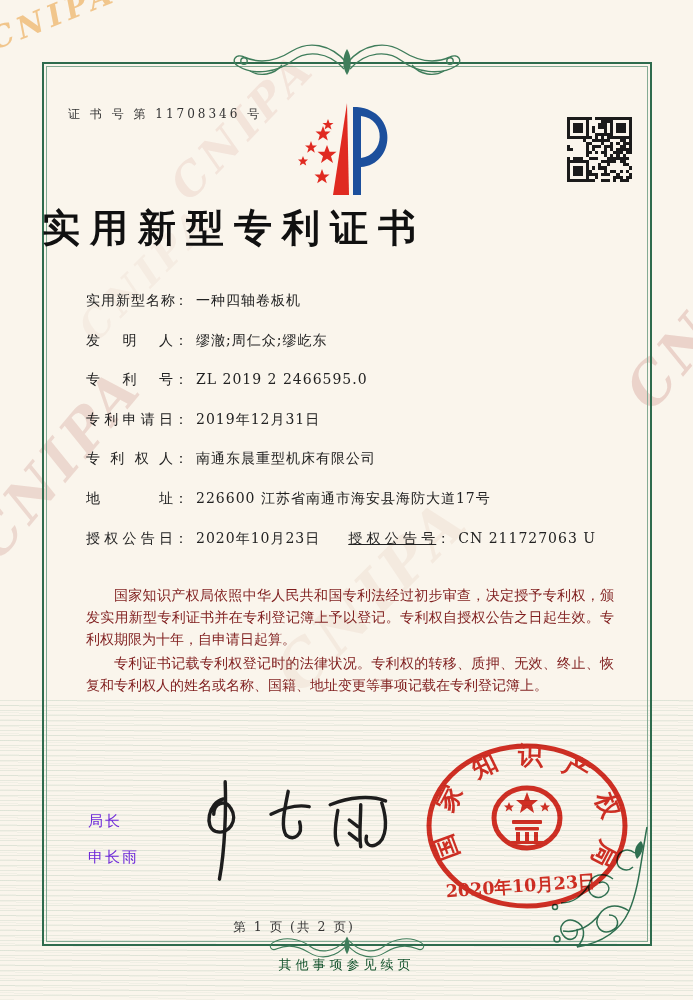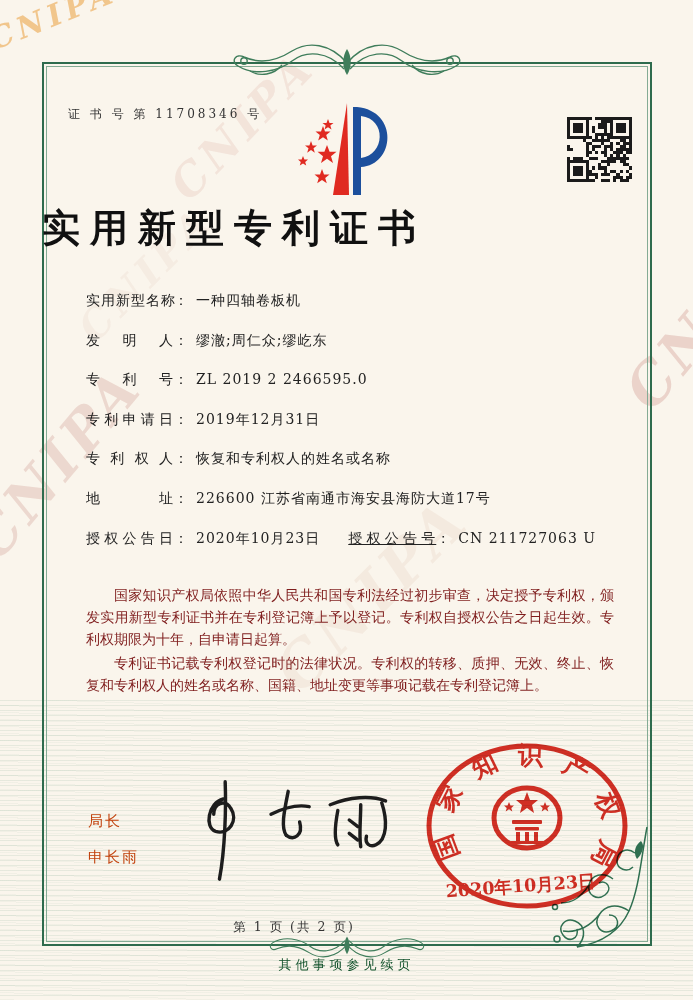--- a/index.html
+++ b/index.html
@@ -17,21 +17,21 @@
   .fields{position:absolute;left:86px;top:292px;width:540px;font-size:14px;}
   .frow{margin-bottom:21.6px;white-space:nowrap;}
   .flabel{display:inline-block;width:88px;text-align:justify;text-align-last:justify;letter-spacing:1px;}
   .fcolon{display:inline-block;}
   .fvalue{margin-left:8px;letter-spacing:1px;}
   .fvalue2{margin-left:8px;letter-spacing:1px;}
   .flabel2{display:inline-block;width:88px;text-align:justify;text-align-last:justify;margin-left:28px;letter-spacing:1px;text-decoration:underline;}
   .bodytext{position:absolute;left:86px;top:584px;width:528px;font-size:14px;line-height:22px;
             text-align:justify;color:#7f1d1d;}
   .bodytext p{margin:0 0 2px 0;text-indent:2em;}
-  .official{position:absolute;left:88px;top:812px;font-size:15px;letter-spacing:2px;color:#c2410c;}
+  .official{position:absolute;left:88px;top:812px;font-size:15px;letter-spacing:2px;color:#6d28d9;}
   .official .name{margin-top:17px;}
   .sig{position:absolute;left:192px;top:778px;}
   .seal{position:absolute;left:420px;top:740px;mix-blend-mode:multiply;opacity:.95;}
   .pageinfo{position:absolute;left:42px;top:919px;width:504px;text-align:center;font-size:12.5px;letter-spacing:2px;color:#333;}
   .contnote{position:absolute;left:0;top:956px;width:693px;text-align:center;font-size:13px;letter-spacing:4px;color:#14532d;}
   .orn{position:absolute;pointer-events:none;}
   svg text{font-family:"DejaVu Serif","Liberation Serif",serif;}
 </style>
 </head>
 <body>
@@ -264,21 +264,21 @@
     <div class="frow">
       <span class="flabel">发明人</span><span class="fcolon">：</span><span class="fvalue">缪澈;周仁众;缪屹东</span>
     </div>
     <div class="frow">
       <span class="flabel">专利号</span><span class="fcolon">：</span><span class="fvalue">ZL 2019 2 2466595.0</span>
     </div>
     <div class="frow">
       <span class="flabel">专利申请日</span><span class="fcolon">：</span><span class="fvalue">2019年12月31日</span>
     </div>
     <div class="frow">
-      <span class="flabel">专利权人</span><span class="fcolon">：</span><span class="fvalue">恢复和专利权人的姓名或名称</span>
+      <span class="flabel">专利权人</span><span class="fcolon">：</span><span class="fvalue">南通东晨重型机床有限公司</span>
     </div>
     <div class="frow">
       <span class="flabel">地址</span><span class="fcolon">：</span><span class="fvalue">226600 江苏省南通市海安县海防大道17号</span>
     </div>
     <div class="frow">
       <span class="flabel">授权公告日</span><span class="fcolon">：</span><span class="fvalue">2020年10月23日</span><span class="flabel2">授权公告号</span><span class="fcolon">：</span><span class="fvalue2">CN 211727063 U</span>
     </div>
   </div>
 
   <div class="bodytext">

